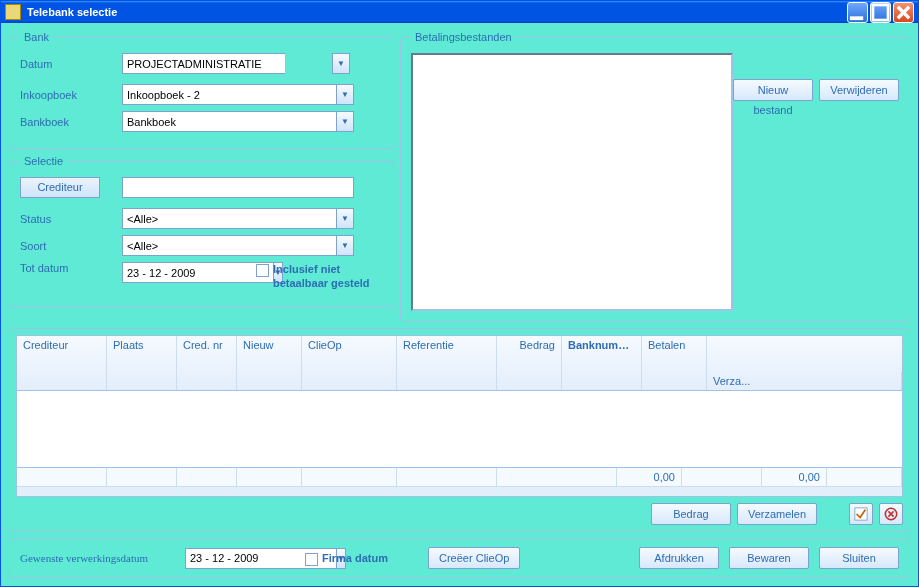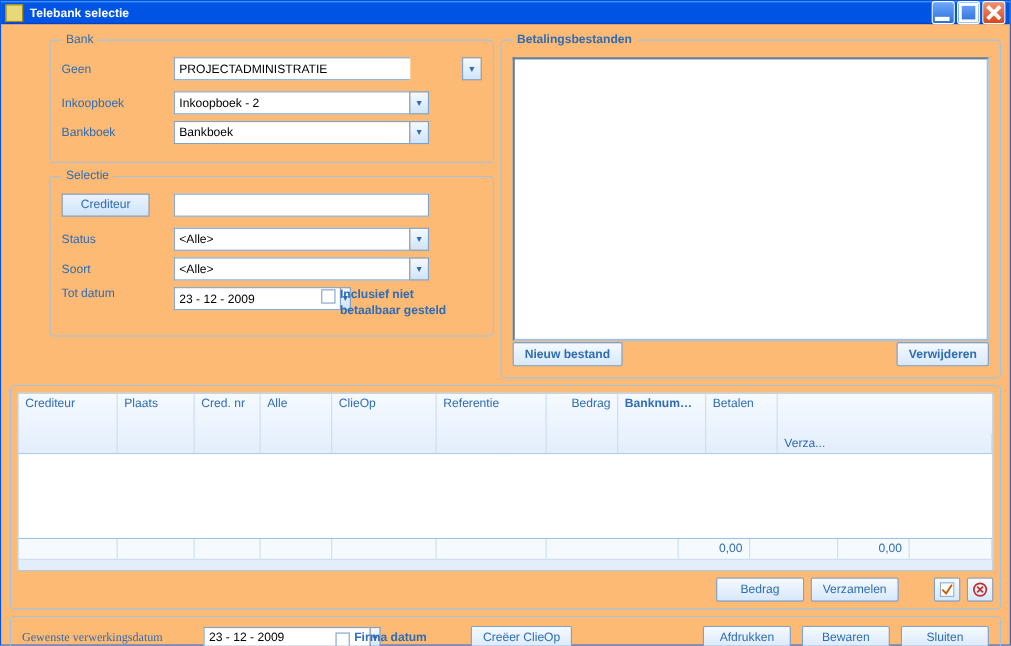--- a/index.html
+++ b/index.html
@@ -1,45 +1,45 @@
 <!DOCTYPE html>
 <html><head>
 <meta charset="utf-8">
 <style>
   * { box-sizing: border-box; font-family: Tahoma, Arial, sans-serif; font-size: 11px; }
   body { margin: 0; background: #ece9d8; }
-  .window { width: 919px; height: 587px; background: #fdba74; border: 1px solid #0054e3; display: flex; flex-direction: column; }
+  .window { width: 919px; height: 587px; background: #5eead4; border: 1px solid #0054e3; display: flex; flex-direction: column; }
   .titlebar { height: 28px; background: linear-gradient(to bottom, #3a93ff 0%, #0054e3 10%, #0054e3 90%, #003dbf 100%); display: flex; align-items: center; padding: 0 4px; color: #fff; font-weight: bold; font-size: 12px; }
   .titlebar .icon { width: 16px; height: 16px; background: #e8d87a; border: 1px solid #a68b00; margin-right: 6px; }
   .titlebar .title { flex: 1; }
   .winbtns { display: flex; gap: 2px; }
   .winbtn { width: 21px; height: 21px; border: 1px solid #fff; border-radius: 3px; display: flex; align-items: center; justify-content: center; color: #fff; font-weight: bold; font-size: 11px; }
   .winbtn.min, .winbtn.max { background: linear-gradient(to bottom, #6fa8ff, #2a6fd8); }
   .winbtn.close { background: linear-gradient(to bottom, #f5926d, #d9461d); }
   .client { flex: 1; padding: 8px; display: flex; flex-direction: column; gap: 6px; }
   .row-top { display: flex; gap: 6px; }
-  .col-left { flex: 0 0 376px; display: flex; flex-direction: column; gap: 6px; margin-left: 36px; }
+  .col-left { flex: 0 0 376px; display: flex; flex-direction: column; gap: 6px; }
   .col-right { flex: 1; }
   fieldset { border: 1px solid #9ec3e6; border-radius: 4px; margin: 0; padding: 10px 10px 10px 10px; position: relative; }
   legend { color: #2e6cb3; padding: 0 4px; font-size: 11px; }
   .field-row { display: flex; align-items: center; margin-bottom: 6px; min-height: 21px; }
   .field-label { width: 102px; color: #2e6cb3; }
   .field-input { flex: 1; }
   .combo { display: flex; height: 21px; }
   .combo input { flex: 1; border: 1px solid #7da2ce; border-right: none; background: #fff; padding: 0 4px; height: 21px; outline: none; }
   .combo .drop { width: 18px; border: 1px solid #7da2ce; background: linear-gradient(to bottom, #f5faff, #cfe4fa); display: flex; align-items: center; justify-content: center; color: #2e6cb3; font-size: 8px; cursor: pointer; }
   .textval { color: #2e6cb3; padding-left: 2px; }
   .crediteur-btn { width: 80px; height: 21px; border: 1px solid #7da2ce; background: linear-gradient(to bottom, #ebf3fd, #cfe4fa); color: #2e6cb3; text-align: center; line-height: 19px; cursor: pointer; }
   .plain-input { width: 232px; height: 21px; border: 1px solid #7da2ce; background: #fff; padding: 0 4px; }
   .date-combo { width: 110px; }
   .chk-row { display: flex; align-items: flex-start; gap: 4px; }
   .chk { width: 13px; height: 13px; border: 1px solid #7da2ce; background: #fff; margin-top: 2px; }
   .chk-label { color: #2e6cb3; line-height: 14px; font-weight: bold; }
   .files-box { width: 100%; height: 258px; border: 2px inset #9ec3e6; background: #fff; }
-  .right-btns { display: flex; justify-content: space-between; gap: 6px; margin-top: 1px; }
+  .right-btns { display: flex; justify-content: space-between; gap: 6px; margin-top: 26px; }
   .btn { height: 22px; min-width: 80px; padding: 0 10px; border: 1px solid #7da2ce; border-radius: 2px; background: linear-gradient(to bottom, #f5faff, #d7e8fb); color: #2e6cb3; text-align: center; line-height: 20px; cursor: pointer; }
   .grid-wrap { border: 1px solid #9ec3e6; border-radius: 4px; padding: 6px; }
   .grid { width: 100%; border: 1px solid #9ec3e6; background: #fff; }
   .grid-header { display: flex; background: linear-gradient(to bottom, #f5faff, #e3eefb); border-bottom: 1px solid #9ec3e6; }
   .gh { border-right: 1px solid #cdddee; padding: 3px 6px; color: #2e6cb3; white-space: nowrap; overflow: hidden; text-overflow: ellipsis; }
   .grid-body { height: 76px; background: #fff; }
   .grid-footer { display: flex; border-top: 1px solid #9ec3e6; background: #f5faff; }
   .gf { border-right: 1px solid #cdddee; padding: 3px 6px; color: #2e6cb3; text-align: right; }
   .grid-scroll { height: 10px; background: #e3eefb; border-top: 1px solid #cdddee; }
   .grid-btns { display: flex; justify-content: flex-end; gap: 6px; margin-top: 6px; align-items: center; }
@@ -74,23 +74,23 @@
     </div>
   </div>
 
   <div class="client">
     <div class="row-top">
       <div class="col-left">
 
         <fieldset>
           <legend>Bank</legend>
           <div class="field-row">
-            <div class="field-label">Geen</div>
-            <div class="field-input">
-              <div class="combo" style="width:280px;gap:47px;">
+            <div class="field-label">Datum</div>
+            <div class="field-input">
+              <div class="combo" style="width:228px;gap:47px;">
                 <input value="PROJECTADMINISTRATIE" style="">
                 <div class="drop">▼</div>
               </div>
             </div>
           </div>
           <div class="field-row" style="margin-top:10px;">
             <div class="field-label">Inkoopboek</div>
             <div class="field-input">
               <div class="combo" style="width:232px;">
                 <input value="Inkoopboek - 2" style="">
@@ -144,38 +144,38 @@
             <div style="width:24px;"></div>
             <div class="chk-row">
               <div class="chk"></div>
               <div class="chk-label" style="width:110px;">Inclusief niet betaalbaar gesteld</div>
             </div>
           </div>
         </fieldset>
       </div>
 
       <div class="col-right">
-        <fieldset style="height:100%; display:flex; flex-direction:column;font-weight:bold;">
+        <fieldset style="height:100%; display:flex; flex-direction:row;">
           <legend>Betalingsbestanden</legend>
           <div class="files-box"></div>
           <div class="right-btns">
             <div class="btn">Nieuw bestand</div>
             <div class="btn">Verwijderen</div>
           </div>
         </fieldset>
       </div>
     </div>
 
     <div class="grid-wrap">
       <div class="grid">
         <div class="grid-header">
           <div class="gh" style="width:90px;">Crediteur</div>
           <div class="gh" style="width:70px;">Plaats</div>
           <div class="gh" style="width:60px;">Cred. nr</div>
-          <div class="gh" style="width:65px;">Alle</div>
+          <div class="gh" style="width:65px;">Nieuw</div>
           <div class="gh" style="width:95px;">ClieOp</div>
           <div class="gh" style="width:100px;">Referentie</div>
           <div class="gh" style="width:65px; text-align:right;">Bedrag</div>
           <div class="gh" style="width:80px;font-weight:bold;">Banknummer</div>
           <div class="gh" style="width:65px;">Betalen</div>
           <div class="gh" style="flex:1; min-width:40px;margin-top:36px;">Verza...</div>
         </div>
         <div class="grid-body"></div>
         <div class="grid-footer">
           <div class="gf" style="width:90px;"></div>

